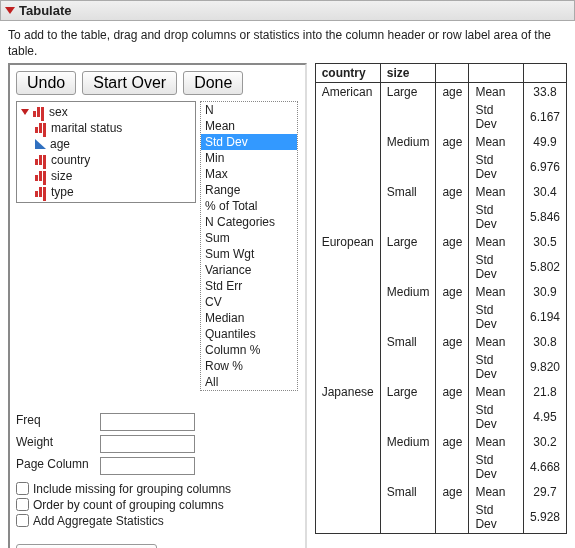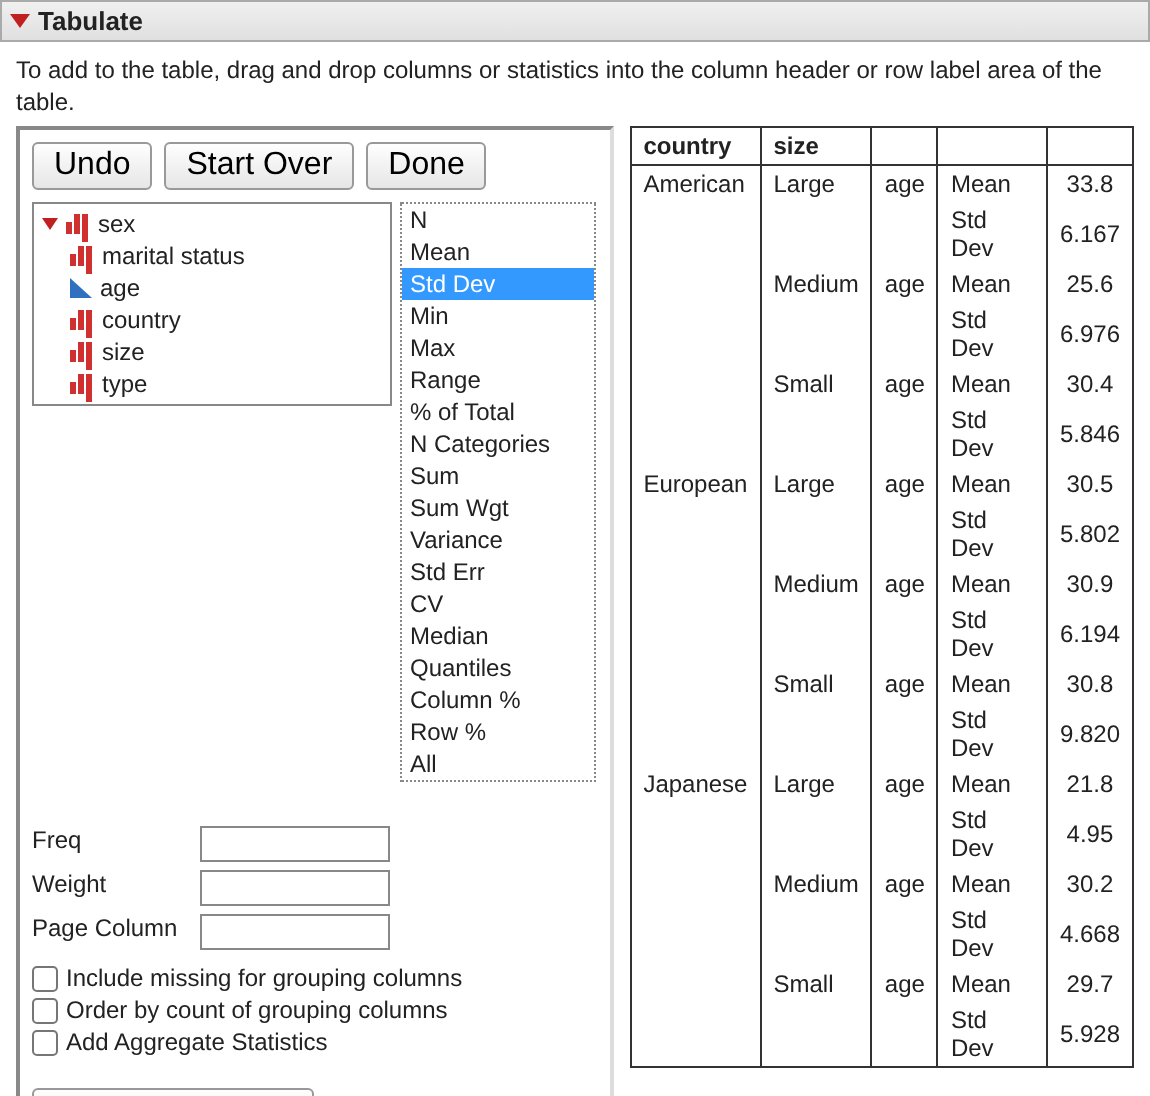--- a/index.html
+++ b/index.html
@@ -106,21 +106,21 @@
   .field-row input {
     flex: 1;
     max-width: 95px;
     font-family: inherit;
     font-size: 12px;
     border: 1px solid #888;
     height: 18px;
     padding: 0 3px;
   }
   .checks { margin-top: 6px; }
-  .check-row { display: flex; align-items: flex-end; gap: 4px; padding: 1px 0; }
+  .check-row { display: flex; align-items: flex-start; gap: 4px; padding: 1px 0; }
   .check-row input { margin: 0; cursor: pointer;}
   .bottom-btns button { margin-top: 15px; display: block;}
   
   .result {
     border: 1px solid #333;
     border-collapse: collapse;
     font-size: 12px;
   }
   .result th, .result td {
     border-right: 1px solid #333;
@@ -263,21 +263,21 @@
             <td></td>
             <td></td>
             <td>Std Dev</td>
             <td class="num">6.167</td>
           </tr>
           <tr>
             <td></td>
             <td>Medium</td>
             <td>age</td>
             <td>Mean</td>
-            <td class="num">25.6</td>
+            <td class="num">49.9</td>
           </tr>
           <tr>
             <td></td>
             <td></td>
             <td></td>
             <td>Std Dev</td>
             <td class="num">6.976</td>
           </tr>
           <tr>
             <td></td>

